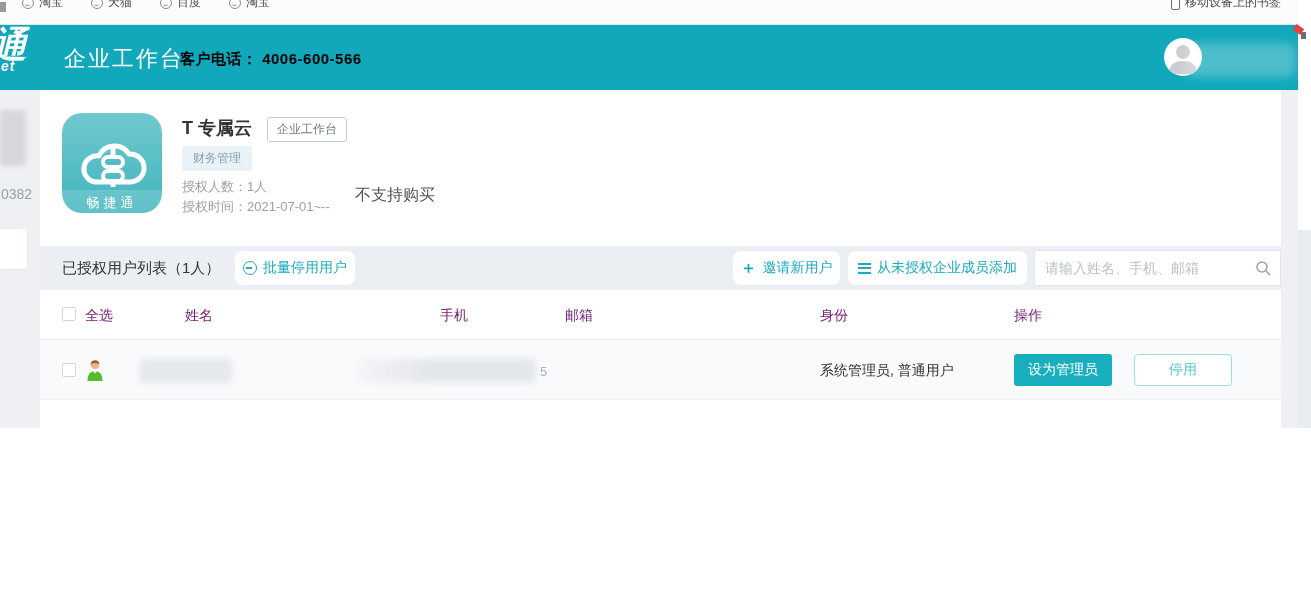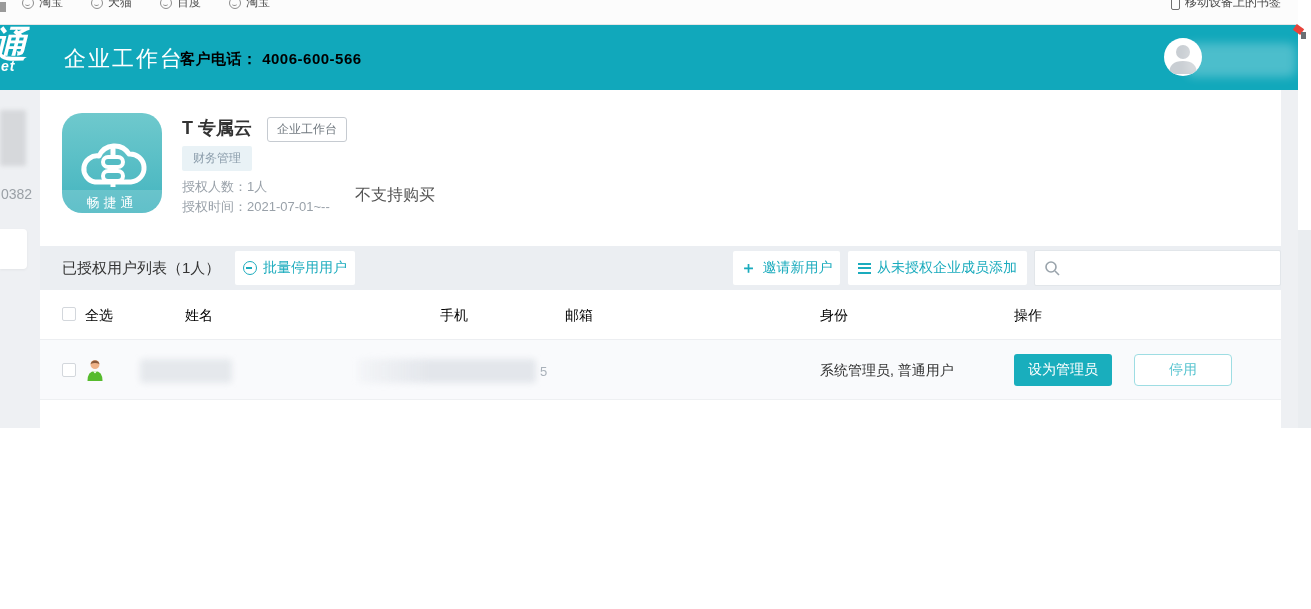--- a/index.html
+++ b/index.html
@@ -38,37 +38,37 @@
   .app-title { position:absolute; left:142px; top:26px; font-size:18px; font-weight:bold; color:#333; }
   .app-badge { position:absolute; left:227px; top:27px; font-size:12px; color:#70787f; border:1px solid #c6cbd1; border-radius:3px; padding:3px 9px; background:#fff; }
   .app-tag { position:absolute; left:142px; top:56px; font-size:12px; color:#8b9dab; background:#e9f2f6; padding:4px 11px; border-radius:2px; }
   .app-meta1 { position:absolute; left:142px; top:88px; font-size:13px; color:#99a1a9; }
   .app-meta2 { position:absolute; left:142px; top:108px; font-size:13px; color:#99a1a9; }
   .app-note { position:absolute; left:315px; top:95px; font-size:16px; color:#555; }
 
   
   .toolbar { position:absolute; left:0; top:156px; width:1241px; height:44px; background:#ebeef2; }
   .tb-title { position:absolute; left:22px; top:13px; font-size:15px; color:#333; }
-  .btn-flat { position:absolute; top:5px; height:34px; background:#fff; border:none; border-radius:2px; color:#1aabbd; font-size:14px; display:flex; align-items:center; justify-content:center; gap:6px; cursor:pointer; font-family:inherit; }
+  .btn-flat { position:absolute; top:5px; height:34px; background:#fff; border:none; border-radius:8px; color:#1aabbd; font-size:14px; display:flex; align-items:center; justify-content:center; gap:6px; cursor:pointer; font-family:inherit; }
   .btn-batch { left:195px; width:120px; }
   .btn-invite { left:693px; width:107px; }
   .btn-add { left:808px; width:179px; }
   .ico-minus-circle { width:14px; height:14px; border:1.5px solid #1aabbd; border-radius:50%; position:relative; flex:0 0 auto; }
   .ico-minus-circle:after { content:""; position:absolute; left:2px; top:5px; width:6px; height:1.5px; background:#1aabbd; }
   .ico-plus { font-size:16px; font-weight:bold; line-height:1; }
   .ico-list { display:inline-flex; flex-direction:column; gap:2.5px; }
   .ico-list i { width:13px; height:2px; background:#1aabbd; }
   .search-box { position:absolute; left:994px; top:4px; width:247px; height:36px; background:#fff; border:1px solid #e2e6ea; border-radius:2px; display:flex; align-items:center; }
   .search-box input { flex:1; border:none; outline:none; padding:0 10px; font-size:14px; color:#333; font-family:inherit; background:transparent; }
   .search-box input::placeholder { color:#b9c0c7; }
   .search-btn { width:34px; height:34px; border:none; background:transparent; display:flex; align-items:center; justify-content:center; cursor:pointer; }
 
   
   .thead { position:absolute; left:0; top:200px; width:1241px; height:50px; border-bottom:1px solid #eceef1; }
-  .th { position:absolute; top:17px; font-size:14px; color:#000000; }
+  .th { position:absolute; top:17px; font-size:14px; color:#701a75; }
   .cb { position:absolute; width:14px; height:14px; border:1px solid #d3d7dc; border-radius:2px; background:#fff; cursor:pointer; }
   .trow { position:absolute; left:0; top:250px; width:1241px; height:60px; background:#f9fafc; border-bottom:1px solid #eef0f2; }
   .row-avatar { position:absolute; left:46px; top:19px; width:18px; height:22px; }
   .blur-name { position:absolute; left:100px; top:19px; width:92px; height:24px; background:#e5e8ec; border-radius:4px; filter:blur(3px); }
   .blur-phone { position:absolute; left:318px; top:19px; width:178px; height:24px; border-radius:4px; filter:blur(3px);
                 background:linear-gradient(90deg, rgba(229,232,236,0.25), #e3e6eb 40%); }
   .phone-tail { position:absolute; left:500px; top:24px; font-size:13px; color:#a9b1ba; }
   .td-identity { position:absolute; left:780px; top:22px; font-size:14px; color:#333; }
   .btn-admin { position:absolute; left:974px; top:14px; width:98px; height:32px; background:#19aebd; color:#fff; border:none; border-radius:3px; font-size:14px; cursor:pointer; font-family:inherit; }
   .btn-disable { position:absolute; left:1094px; top:14px; width:98px; height:32px; background:#fff; color:#55c3cf; border:1px solid #9edde3; border-radius:4px; font-size:14px; cursor:pointer; font-family:inherit; }
@@ -191,20 +191,21 @@
       <button class="btn-flat btn-add">
         <span class="ico-list">
             <i></i>
             <i></i>
             <i></i>
           </span>
         <span>从未授权企业成员添加</span>
       </button>
 
       <div class="search-box">
+        <input type="text" placeholder="请输入姓名、手机、邮箱" style="">
         <button class="search-btn">
           <svg width="16" height="16" viewBox="0 0 16 16">
             <circle cx="7" cy="7" r="5" fill="none" stroke="#99a3ab" stroke-width="1.6"></circle>
             <line x1="11" y1="11" x2="15" y2="15" stroke="#99a3ab" stroke-width="1.6"></line>
           </svg>
         </button>
       </div>
     </div>
 
     <div class="thead">

